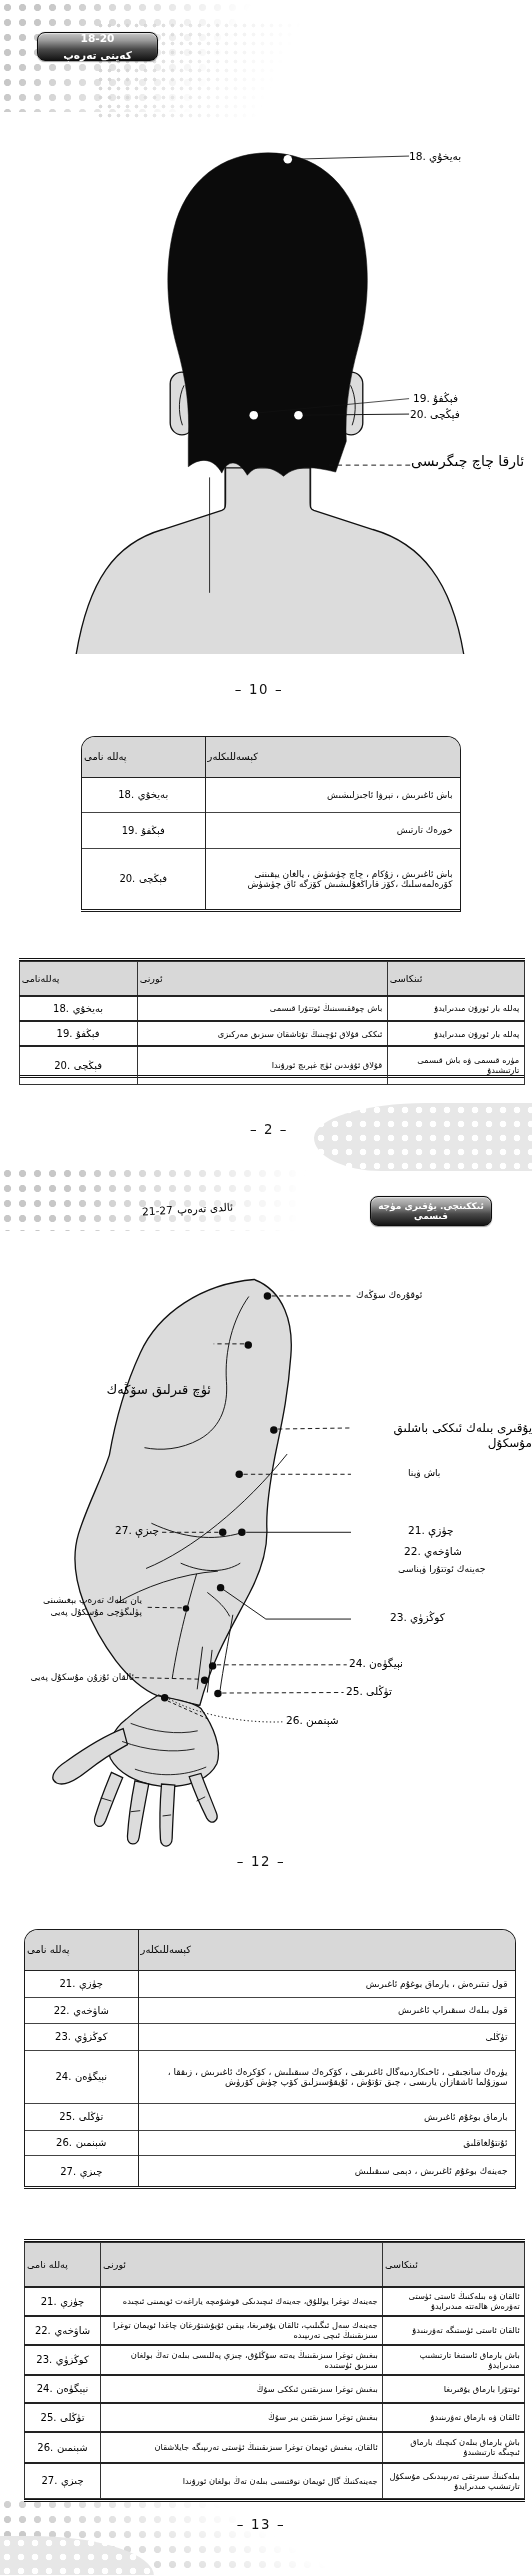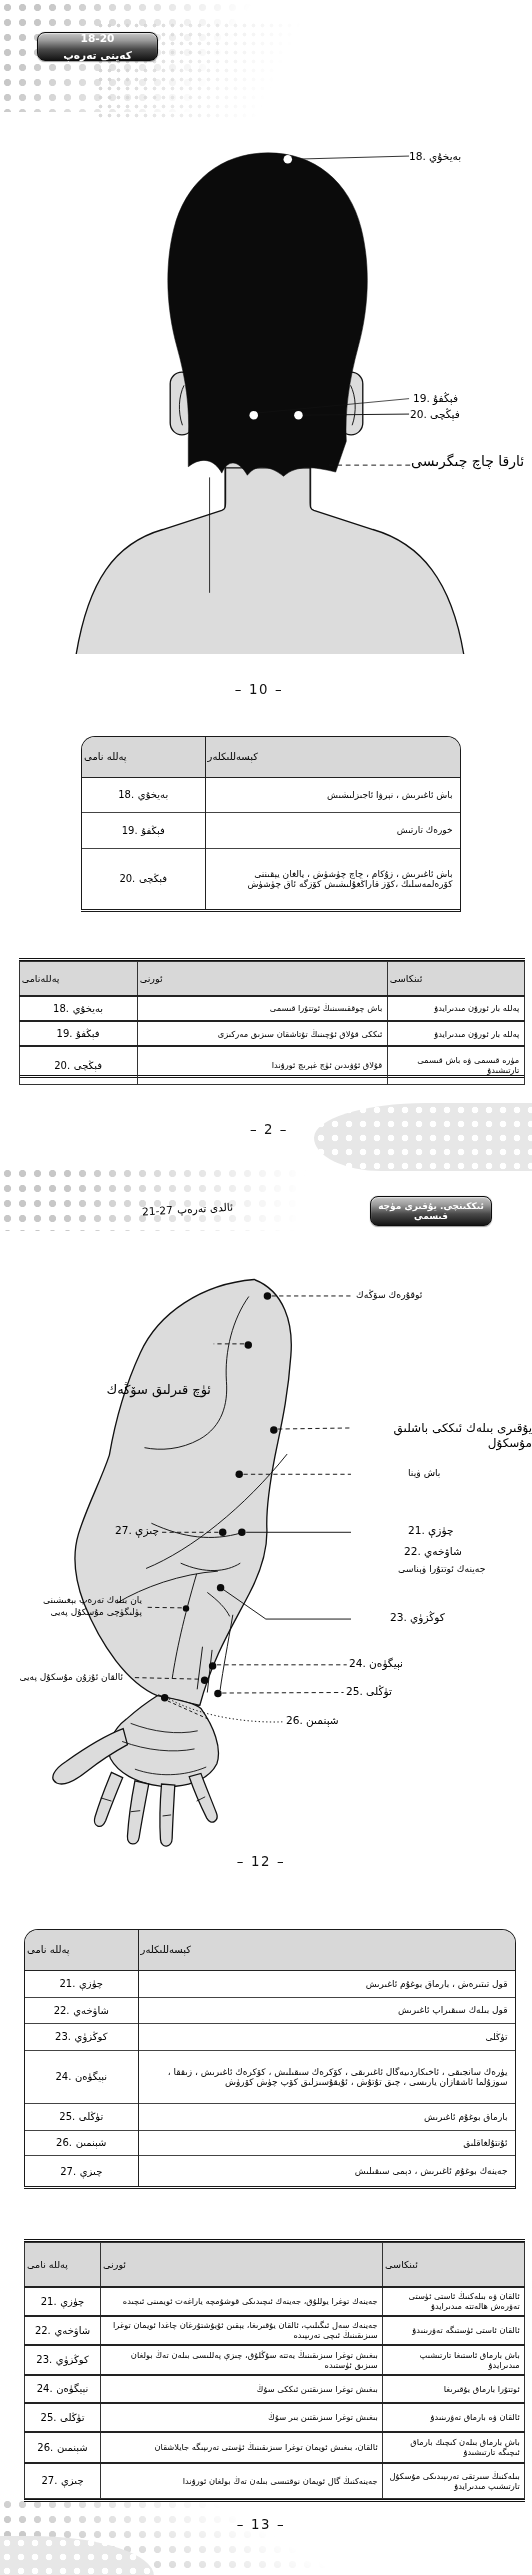--- a/index.html
+++ b/index.html
@@ -292,21 +292,21 @@
       <div class="dlabel numbered" style="top: 1611px; left: 390px; font-size: 10.6px;">
         <span>23.</span>
         <span dir="rtl">كوڭزۈي</span>
       </div>
       <div class="dlabel ralign" dir="rtl" style="top: 1595px; right: 390px; font-size: 9px;">يان بىلەك تەرەپ بېغىشىنى
 پۈلىگۈچى مۇسكۇل پەيى</div>
       <div class="dlabel numbered" style="top: 1657px; left: 349px; font-size: 10.6px;">
         <span>24.</span>
         <span dir="rtl">نېيگۈەن</span>
       </div>
-      <div class="dlabel ralign" dir="rtl" style="top: 1672px; right: 409px; font-size: 9px; margin-left: 19px;">ئالقان ئۇزۇن مۇسكۇل پەيى</div>
+      <div class="dlabel ralign" dir="rtl" style="top: 1672px; right: 398px; font-size: 9px; margin-left: 19px;">ئالقان ئۇزۇن مۇسكۇل پەيى</div>
       <div class="dlabel numbered" style="top: 1685px; left: 346px; font-size: 10.6px;">
         <span>25.</span>
         <span dir="rtl">تۈڭلى</span>
       </div>
       <div class="dlabel numbered" style="top: 1714px; left: 286px; font-size: 10.6px;">
         <span>26.</span>
         <span dir="rtl">شېنمىن</span>
       </div>
     </div>
 

